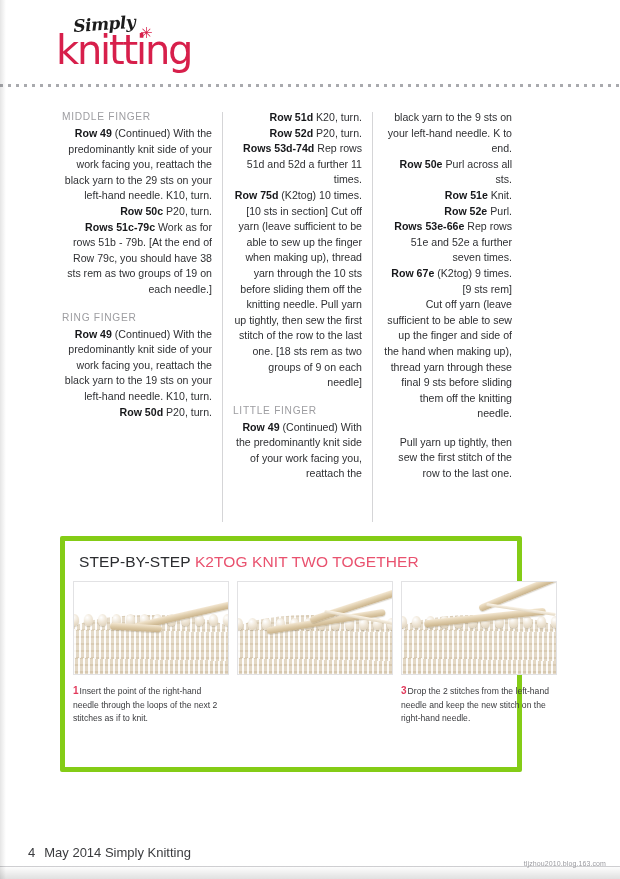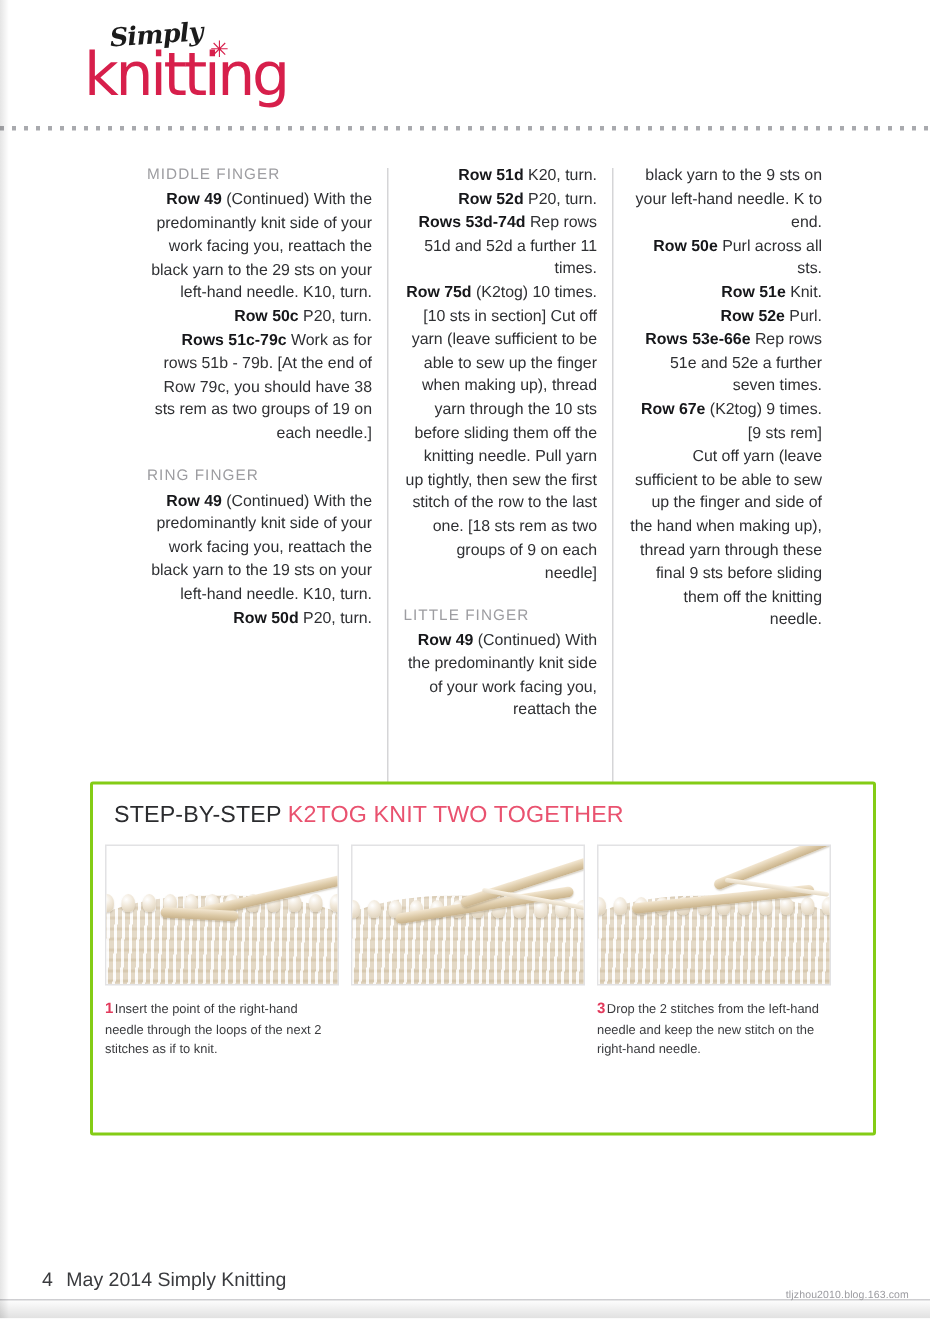--- a/index.html
+++ b/index.html
@@ -84,21 +84,20 @@
     width: 500px;
     height: 412px;
     display: flex;
     gap: 0px;
   }
   .col {
     width: 150px;
     padding-right: 0px;
     position: relative;
     box-sizing: border-box;
-    margin-left: 36px;
   }
   .col + .col {
     padding-left: 21px;
     margin-left: 0px;
   }
   .col-rule {
     position: absolute;
     left: 10px;
     top: 2px;
     bottom: 0px;
@@ -128,24 +127,24 @@
     color: #16171a;
   }
   .gap {
     height: 13px;
   }
 
   
   .sbs {
     position: absolute;
     left: 60px;
-    top: 521px;
-    width: 524px;
+    top: 536px;
+    width: 462px;
     height: 236px;
-    border: 2px solid #84cc16;
+    border: 5px solid #84cc16;
     border-radius: 2px;
     background: #ffffff;
     box-sizing: border-box;
   }
   .sbs-title {
     position: absolute;
     left: 14px;
     top: 12px;
     font-family: "Liberation Sans", sans-serif;
     font-size: 15.5px;
@@ -308,20 +307,21 @@
       <p class="para"><b>Row 51d</b> K20, turn.<br><b>Row 52d</b> P20, turn.<br><b>Rows 53d-74d</b> Rep rows 51d and 52d a further 11 times.<br><b>Row 75d</b> (K2tog) 10 times. [10 sts in section] Cut off yarn (leave sufficient to be able to sew up the finger when making up), thread yarn through the 10 sts before sliding them off the knitting needle. Pull yarn up tightly, then sew the first stitch of the row to the last one. [18 sts rem as two groups of 9 on each needle]</p>
       <div class="gap"></div>
       <div class="subhead">LITTLE FINGER</div>
       <p class="para"><b>Row 49</b> (Continued) With the predominantly knit side of your work facing you, reattach the</p>
     </div>
 
     <div class="col">
       <div class="col-rule"></div>
       <p class="para">black yarn to the 9 sts on your left-hand needle. K to end.<br><b>Row 50e</b> Purl across all sts.<br><b>Row 51e</b> Knit.<br><b>Row 52e</b> Purl.<br><b>Rows 53e-66e</b> Rep rows 51e and 52e a further seven times.<br><b>Row 67e</b> (K2tog) 9 times. [9 sts rem]<br>Cut off yarn (leave sufficient to be able to sew up the finger and side of the hand when making up), thread yarn through these final 9 sts before sliding them off the knitting needle.</p>
       <div class="gap"></div>
+      <p class="para">Pull yarn up tightly, then sew the first stitch of the row to the last one.</p>
     </div>
 
   </div>
 
   <div class="sbs">
     <div class="sbs-title">
       <span class="t-dark">STEP-BY-STEP</span>
       <span class="t-pink">K2TOG KNIT TWO TOGETHER</span>
     </div>
 

